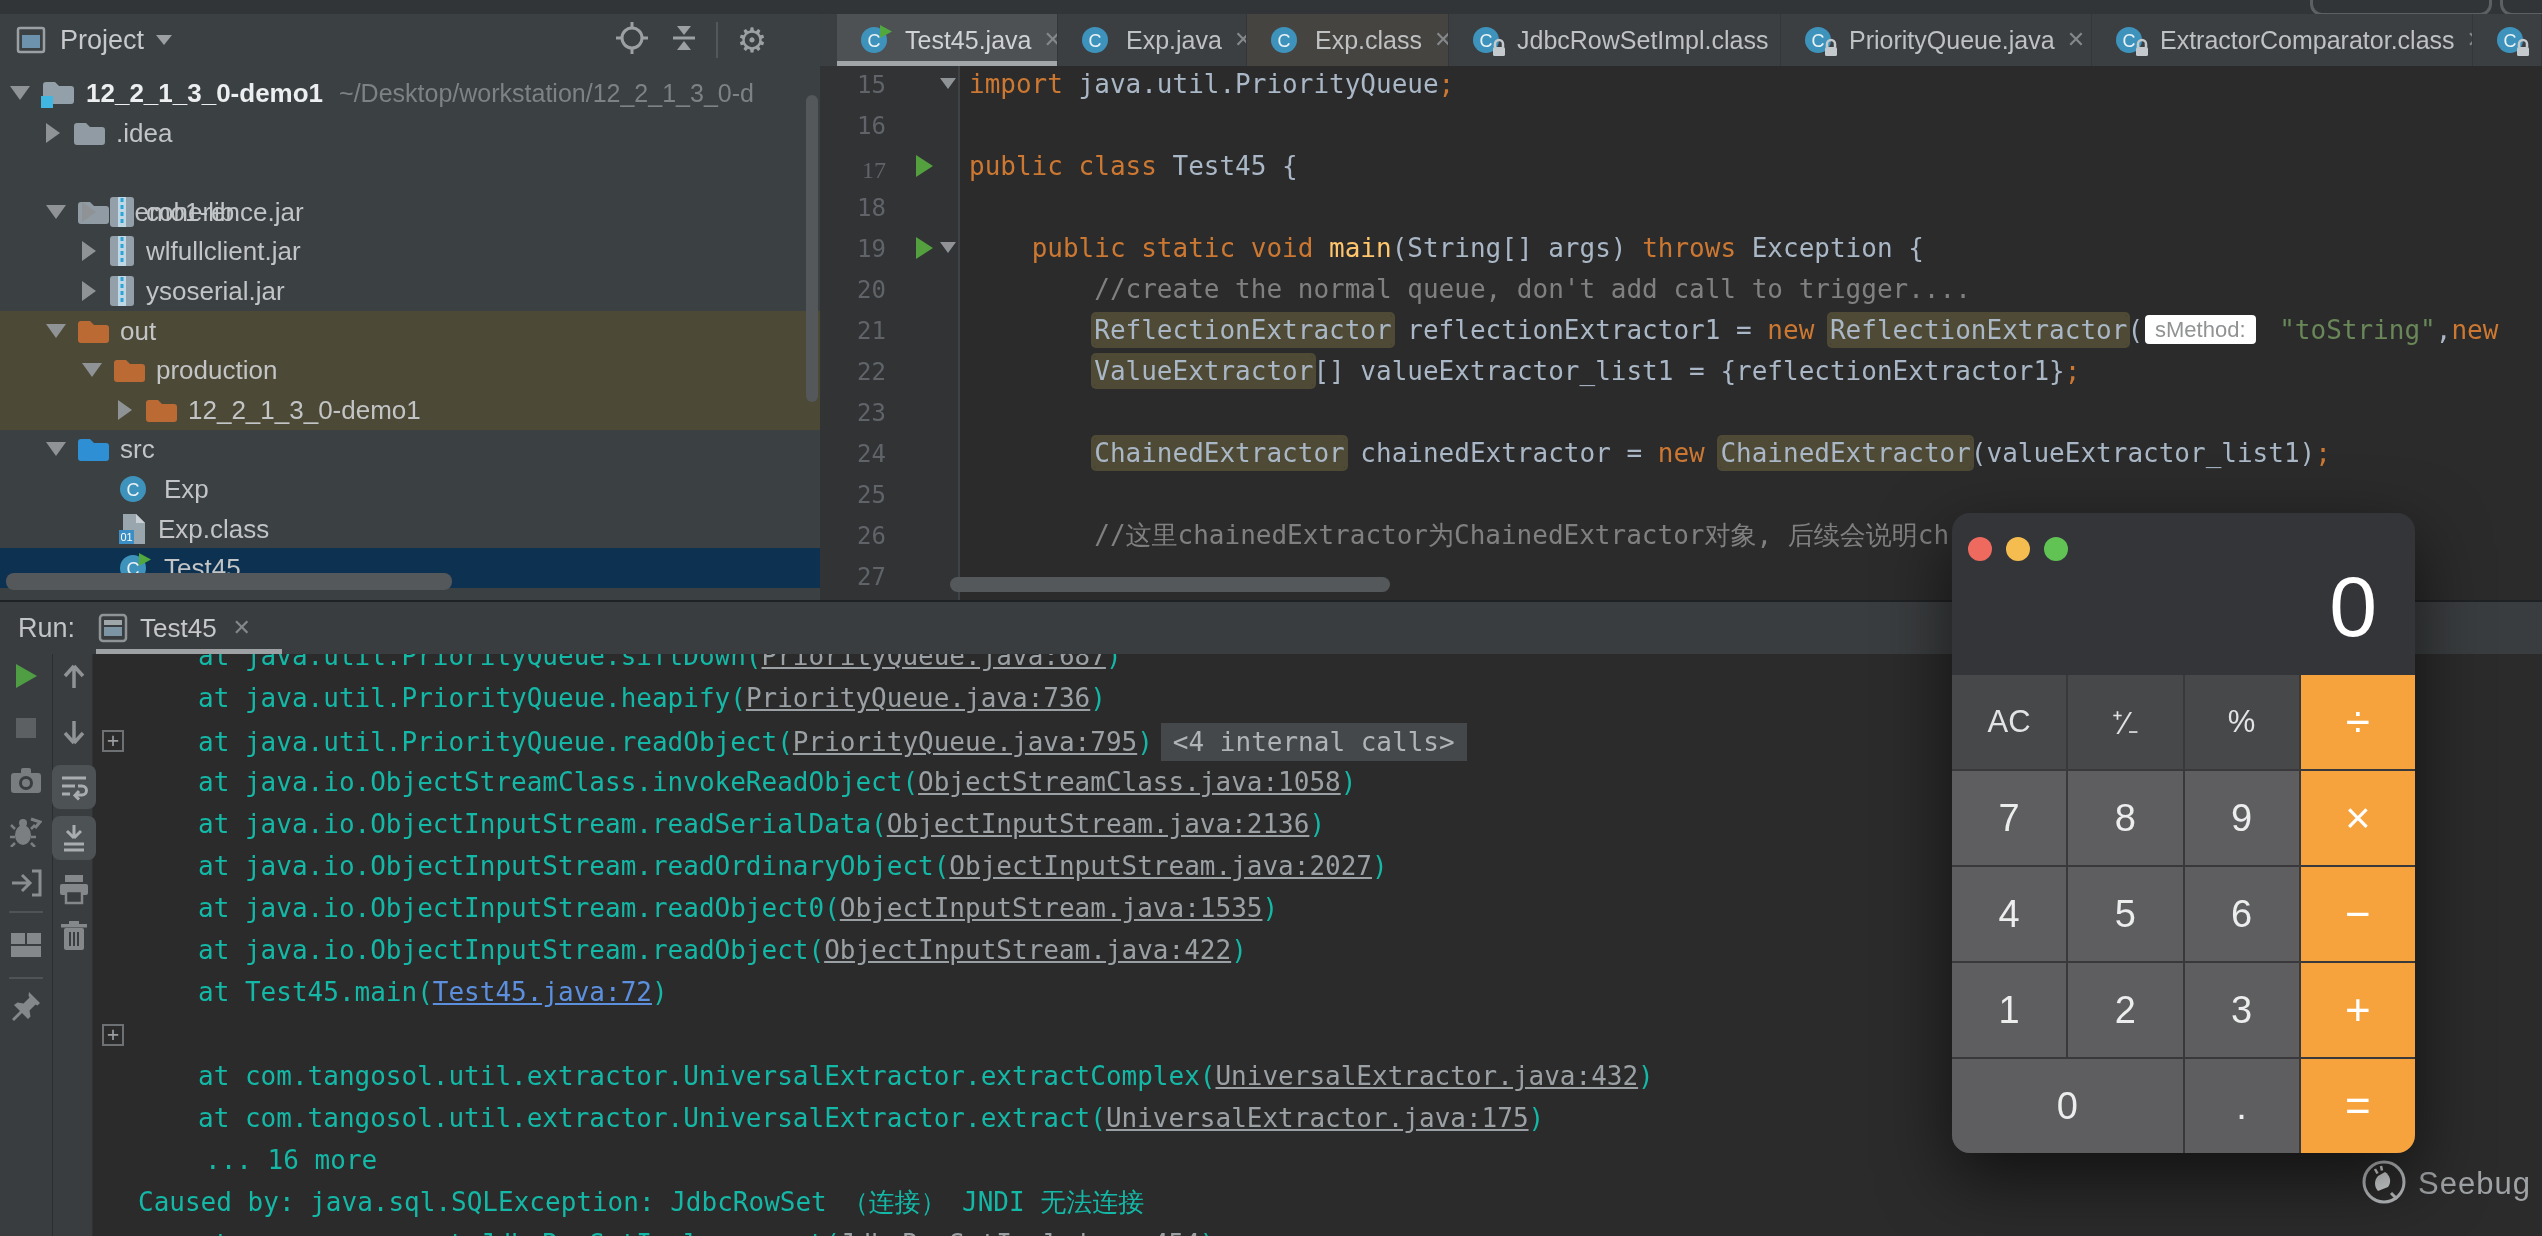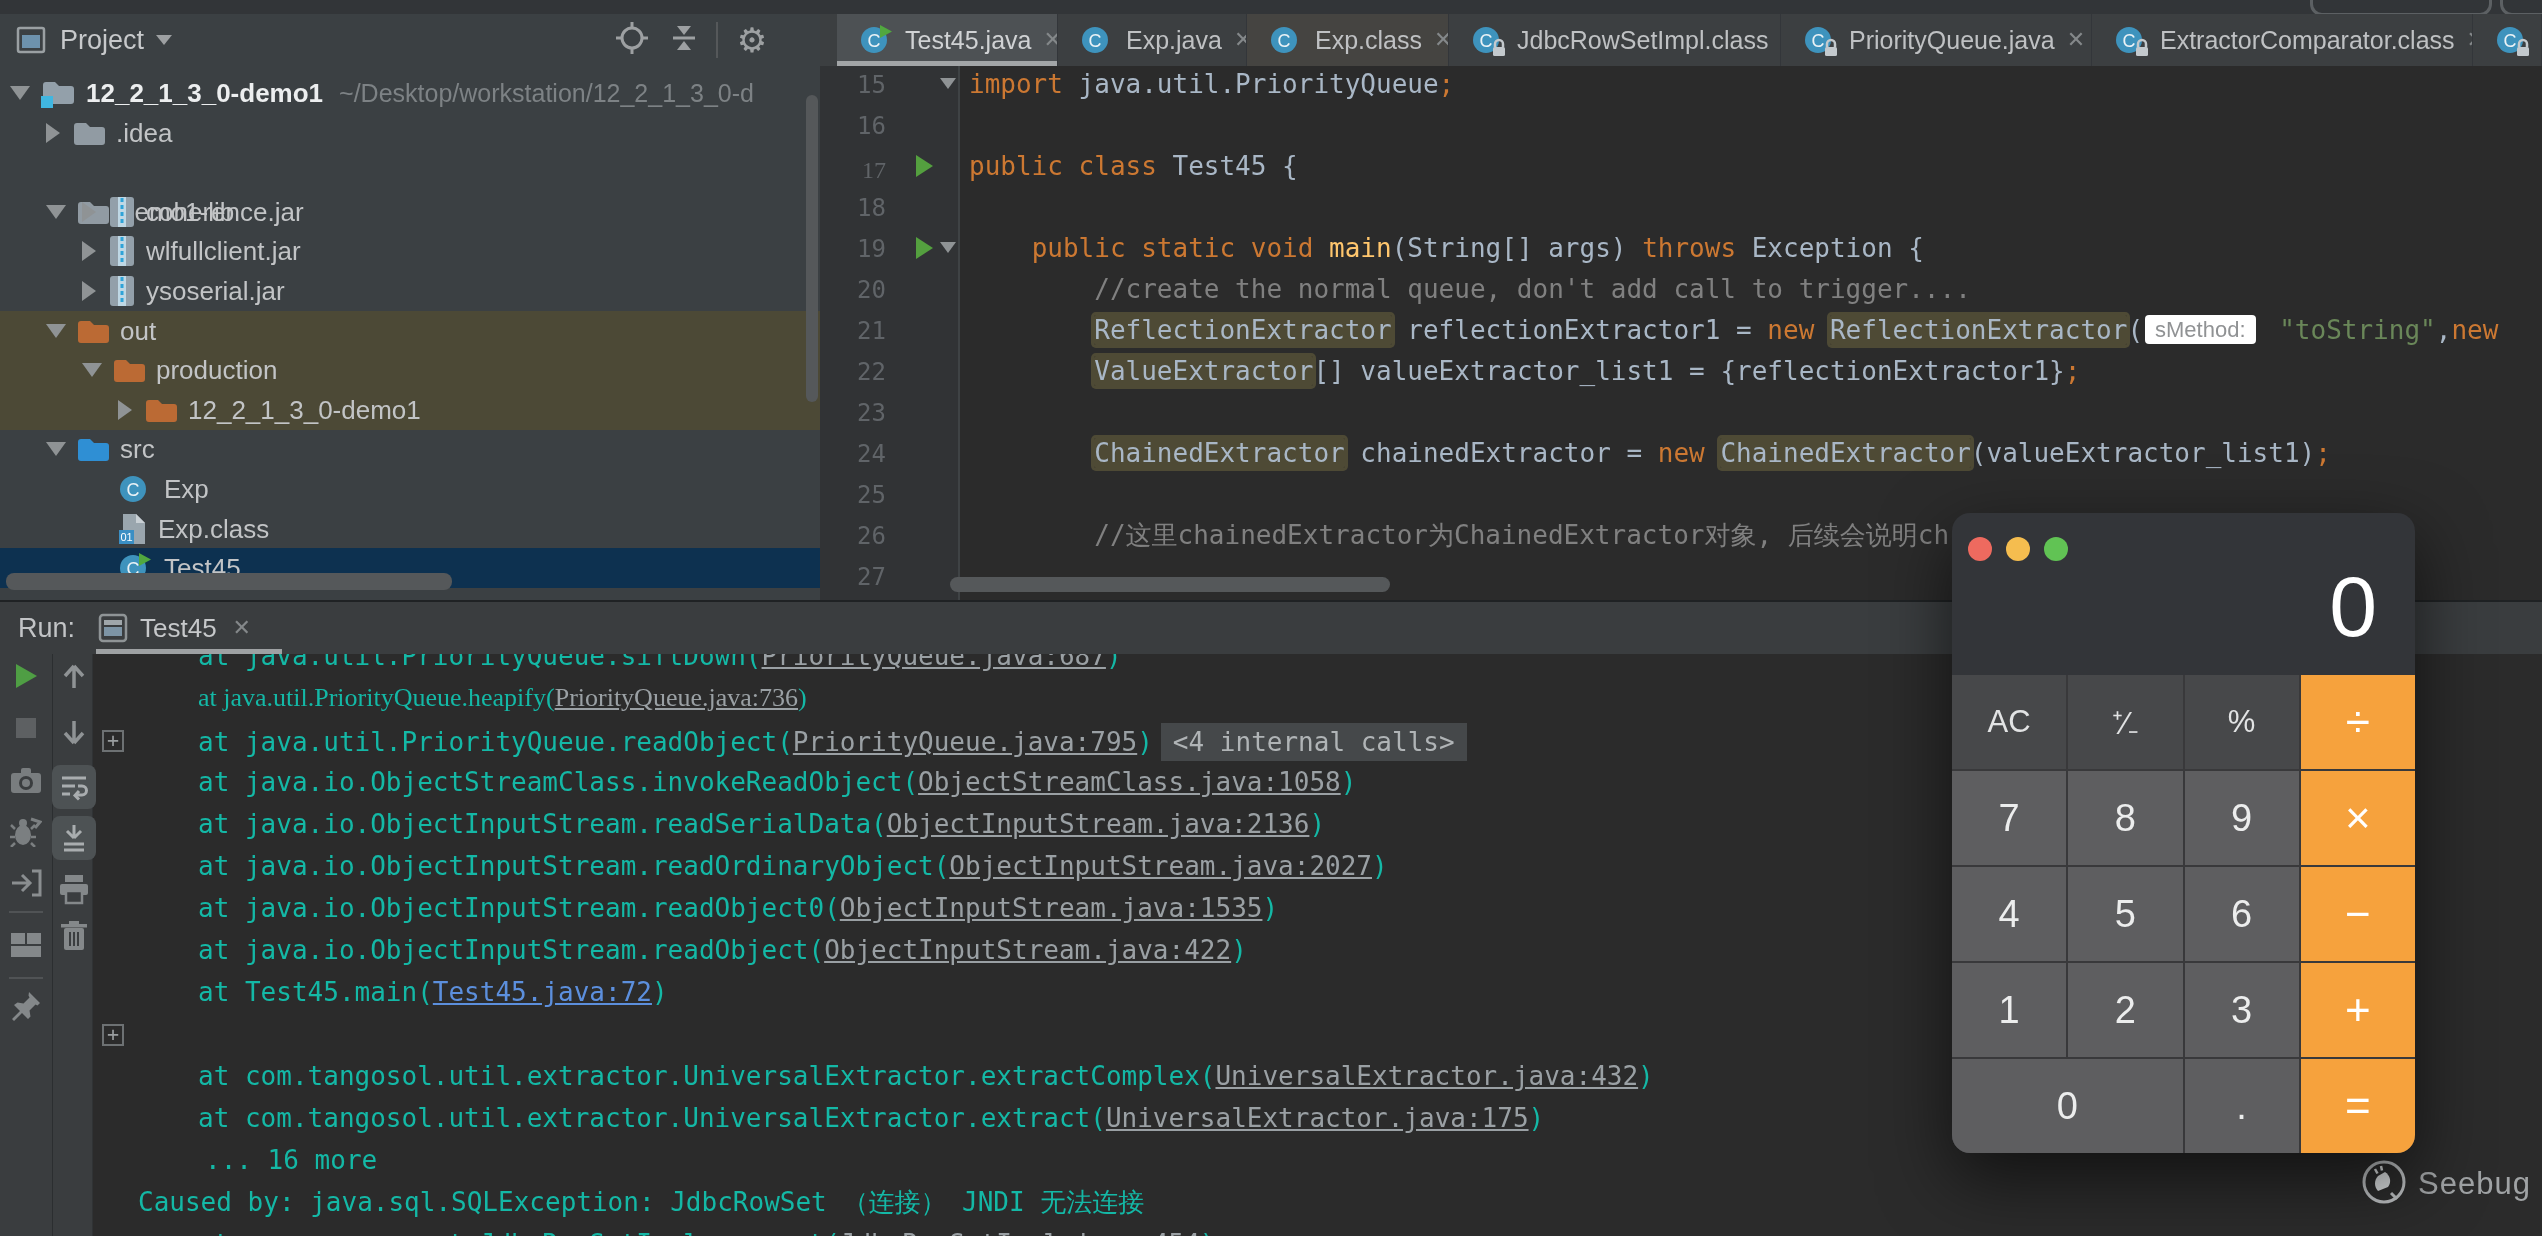--- a/index.html
+++ b/index.html
@@ -450,21 +450,21 @@
       <div class="tbicon" style="left: 21px; top: 284px;"><svg width="30" height="32" viewBox="0 0 30 32">
           <rect x="5" y="8" width="20" height="22" rx="2" fill="#84888a"></rect>
           <rect x="2" y="4" width="26" height="3.5" fill="#84888a"></rect>
           <rect x="10" y="1" width="10" height="3" fill="#84888a"></rect>
           <path d="M11 12v14M15 12v14M19 12v14" stroke="#3a3d3f" stroke-width="2"></path>
         </svg></div>
     </div>
 
   <div id="consolelayer" class="abs" style="left:0;top:0;width:2542px;height:1236px">
       <div class="conline" style="left: 198px; top: 639px;"><span class="cerr">at java.util.PriorityQueue.siftDown(</span><span class="clnk">PriorityQueue.java:687</span><span class="cerr">)</span></div>
-      <div class="conline" style="left: 198px; top: 681px; font-family: Liberation Serif, serif;"><span class="cerr">at java.util.PriorityQueue.heapify(</span><span class="clnk">PriorityQueue.java:736</span><span class="cerr">)</span></div>
+      <div class="conline" style="left: 198px; top: 681px;"><span class="cerr">at java.util.PriorityQueue.heapify(</span><span class="clnk">PriorityQueue.java:736</span><span class="cerr">)</span></div>
       <div class="foldbox" style="left: 102px; top: 730px;">+</div>
       <div class="conline" style="left: 198px; top: 723px;"><span class="cerr">at java.util.PriorityQueue.readObject(</span><span class="clnk">PriorityQueue.java:795</span><span class="cerr">)</span><span class="cchip">&lt;4 internal calls&gt;</span></div>
       <div class="conline" style="left: 198px; top: 765px;"><span class="cerr">at java.io.ObjectStreamClass.invokeReadObject(</span><span class="clnk">ObjectStreamClass.java:1058</span><span class="cerr">)</span></div>
       <div class="conline" style="left: 198px; top: 807px;"><span class="cerr">at java.io.ObjectInputStream.readSerialData(</span><span class="clnk">ObjectInputStream.java:2136</span><span class="cerr">)</span></div>
       <div class="conline" style="left: 198px; top: 849px;"><span class="cerr">at java.io.ObjectInputStream.readOrdinaryObject(</span><span class="clnk">ObjectInputStream.java:2027</span><span class="cerr">)</span></div>
       <div class="conline" style="left: 198px; top: 891px;"><span class="cerr">at java.io.ObjectInputStream.readObject0(</span><span class="clnk">ObjectInputStream.java:1535</span><span class="cerr">)</span></div>
       <div class="conline" style="left: 198px; top: 933px;"><span class="cerr">at java.io.ObjectInputStream.readObject(</span><span class="clnk">ObjectInputStream.java:422</span><span class="cerr">)</span></div>
       <div class="conline" style="left: 198px; top: 975px;"><span class="cerr">at Test45.main(</span><span class="cblu">Test45.java:72</span><span class="cerr">)</span></div>
       <div class="foldbox" style="left: 102px; top: 1024px;">+</div>
       <div class="conline" style="left: 198px; top: 1059px;"><span class="cerr">at com.tangosol.util.extractor.UniversalExtractor.extractComplex(</span><span class="clnk">UniversalExtractor.java:432</span><span class="cerr">)</span></div>

